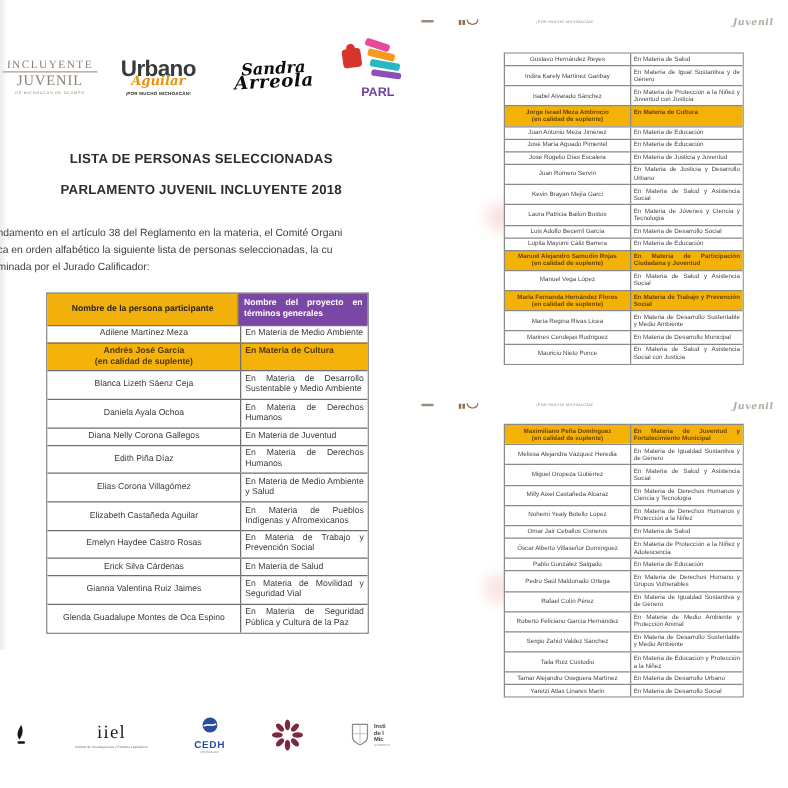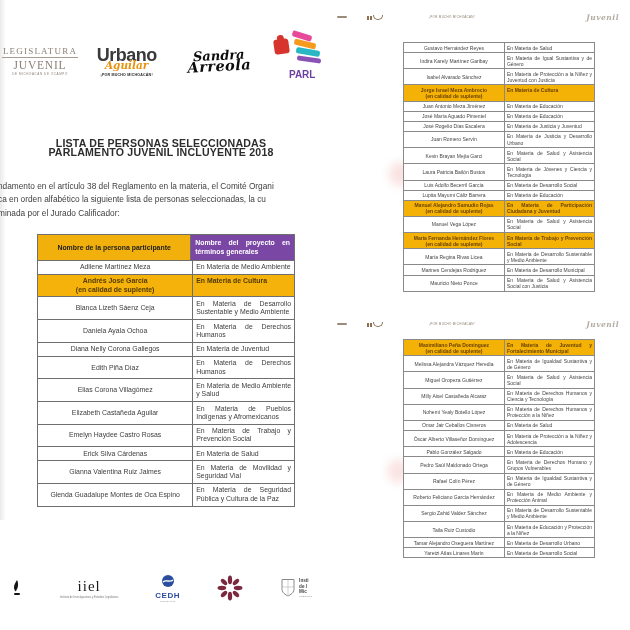--- a/index.html
+++ b/index.html
@@ -35,21 +35,21 @@
   .parl .bar{position:absolute;border-radius:2px;}
   .b1{left:22px;top:2px;width:20px;height:6px;background:#E84A9B;transform:rotate(18deg);}
   .b2{left:24px;top:10px;width:22px;height:6px;background:#F59A1D;transform:rotate(14deg);}
   .b3{left:26px;top:18px;width:24px;height:6px;background:#29B7C4;transform:rotate(10deg);}
   .b4{left:27px;top:26px;width:24px;height:5px;background:#8B52B5;transform:rotate(8deg);}
   .parl .ptxt{position:absolute;left:3px;top:38px;font-size:10px;font-weight:800;
               color:#6E3FA3;letter-spacing:0;margin-left:16px;}
 
   .title{position:absolute;width:322px;text-align:center;font-weight:800;color:#2d2d2d;
          font-size:10.6px;letter-spacing:.2px;}
-  .t1{top:121px;margin-top:16px;} .t2{top:146px;}
+  .t1{top:121px;} .t2{top:146px;}
 
   .intro{position:absolute;left:-2px;top:181px;width:326px;font-size:8.3px;color:#3e3e3e;}
   .intro div{height:13.4px;white-space:nowrap;overflow:hidden;}
 
   
   .tbl-main{position:absolute;left:37px;top:234px;width:256px;border:1px solid #6f6f6f;
             font-size:6.9px;color:#3c3c3c;}
   .tbl-main .thead{display:flex;}
   .tbl-main .th-name{width:61%;background:#F2B00C;border-right:1px solid #6f6f6f;
             display:flex;align-items:center;justify-content:center;text-align:center;
@@ -110,21 +110,21 @@
 </head>
 <body>
 
 <div id="stage">
 
   <div class="page-main">
     <div class="edge-left"></div>
 
     <div class="logo-row">
       <div class="leg">
-        <div class="l1">LEGISLATURA</div>
+        <div class="l1">INCLUYENTE</div>
         <div class="l2">JUVENIL</div>
         <div class="l3">DE MICHOACÁN DE OCAMPO</div>
       </div>
       <div class="grecia">
         <div class="g1">Urbano</div>
         <div class="g2">Aguilar</div>
         <div class="g3">¡POR MUCHO MICHOACÁN!</div>
       </div>
       <div class="sandra">
         <div class="s1">Sandra</div>

